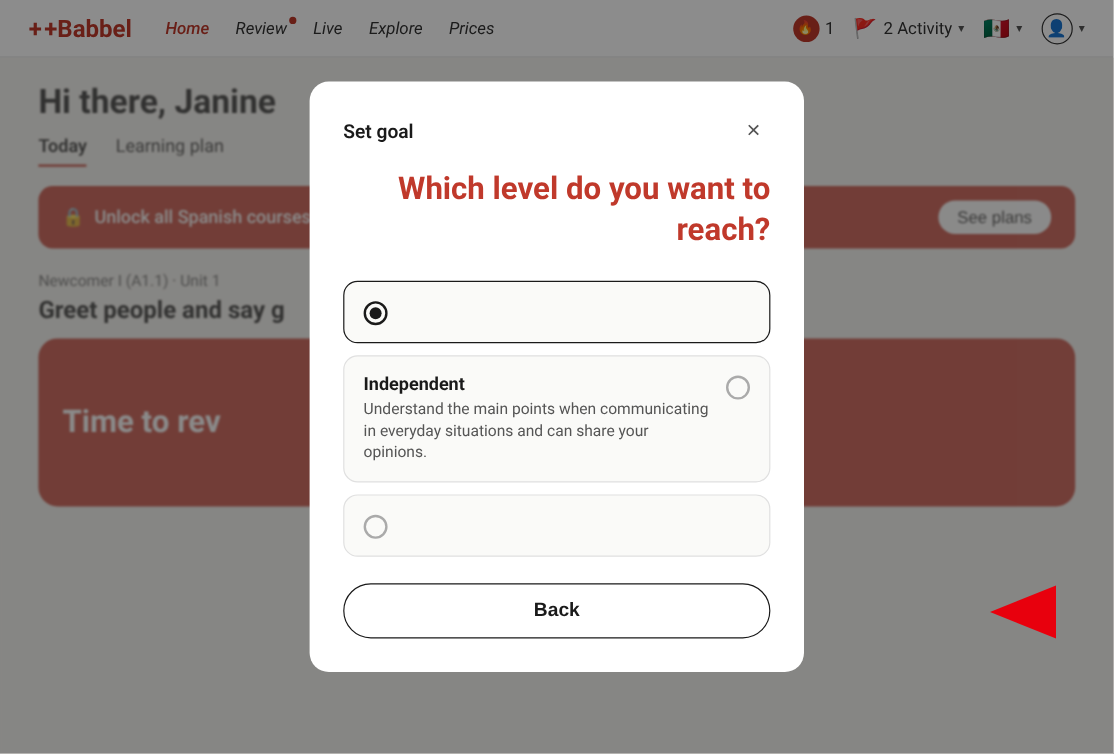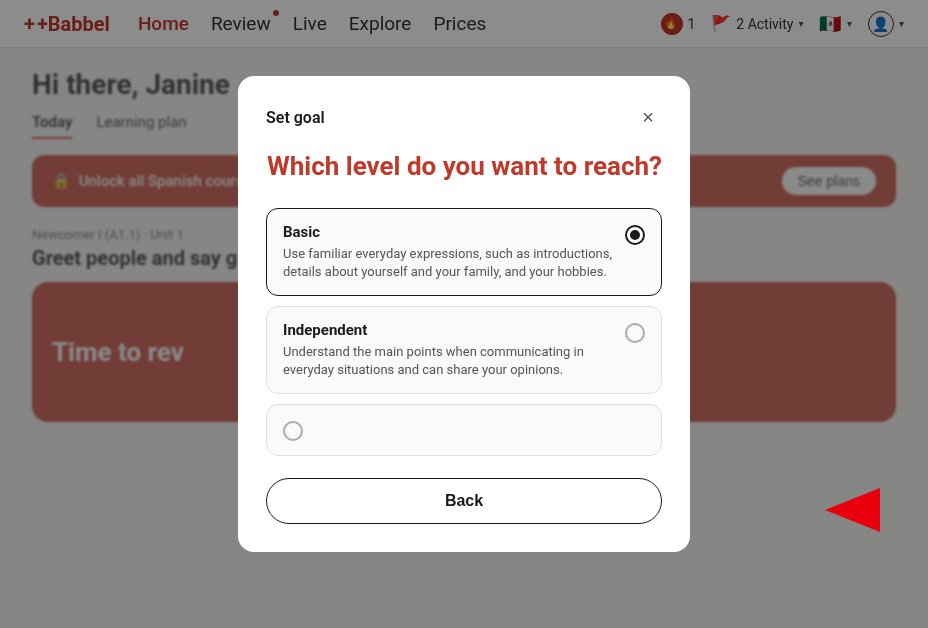--- a/index.html
+++ b/index.html
@@ -33,24 +33,25 @@
       gap: 2px;
     }
     .navbar-logo span.plus { color: #c0392b; }
     .navbar-nav {
       display: flex;
       align-items: center;
       gap: 22px;
       flex: 1;
     }
     .nav-item {
-      font-size: 19px;
+      font-size: 14px;
       color: #333;
       cursor: pointer;
       position: relative;
+      font-style: italic;
     }
     .nav-item.active { color: #c0392b; font-weight: 500; }
     .nav-item .dot {
       width: 6px; height: 6px;
       background: #c0392b;
       border-radius: 50%;
       position: absolute;
       top: -2px; right: -8px;
     }
     .navbar-right {
@@ -165,21 +166,21 @@
       z-index: 10;
       display: flex;
       align-items: center;
       justify-content: center;
     }
 
     
     .modal {
       background: #fff;
       border-radius: 16px;
-      width: 452px;
+      width: 412px;
       padding: 28px 28px 28px 28px;
       position: relative;
       z-index: 20;
     }
     .modal-header {
       display: flex;
       align-items: center;
       justify-content: space-between;
       margin-bottom: 18px;
     }
@@ -360,24 +361,20 @@
 <div class="overlay">
   <div class="modal">
     <div class="modal-header">
       <span class="modal-title">Set goal</span>
       <button class="modal-close">×</button>
     </div>
 
     <div class="modal-question">Which level do you want to reach?</div>
 
     <div class="option-card selected">
-      <div class="option-content">
-        <div class="option-title">Basic</div>
-        <div class="option-desc">Use familiar everyday expressions, such as introductions, details about yourself and your family, and your hobbies.</div>
-      </div>
       <div class="radio-outer checked">
         <div class="radio-inner"></div>
       </div>
     </div>
 
     <div class="option-card">
       <div class="option-content">
         <div class="option-title">Independent</div>
         <div class="option-desc">Understand the main points when communicating in everyday situations and can share your opinions.</div>
       </div>

